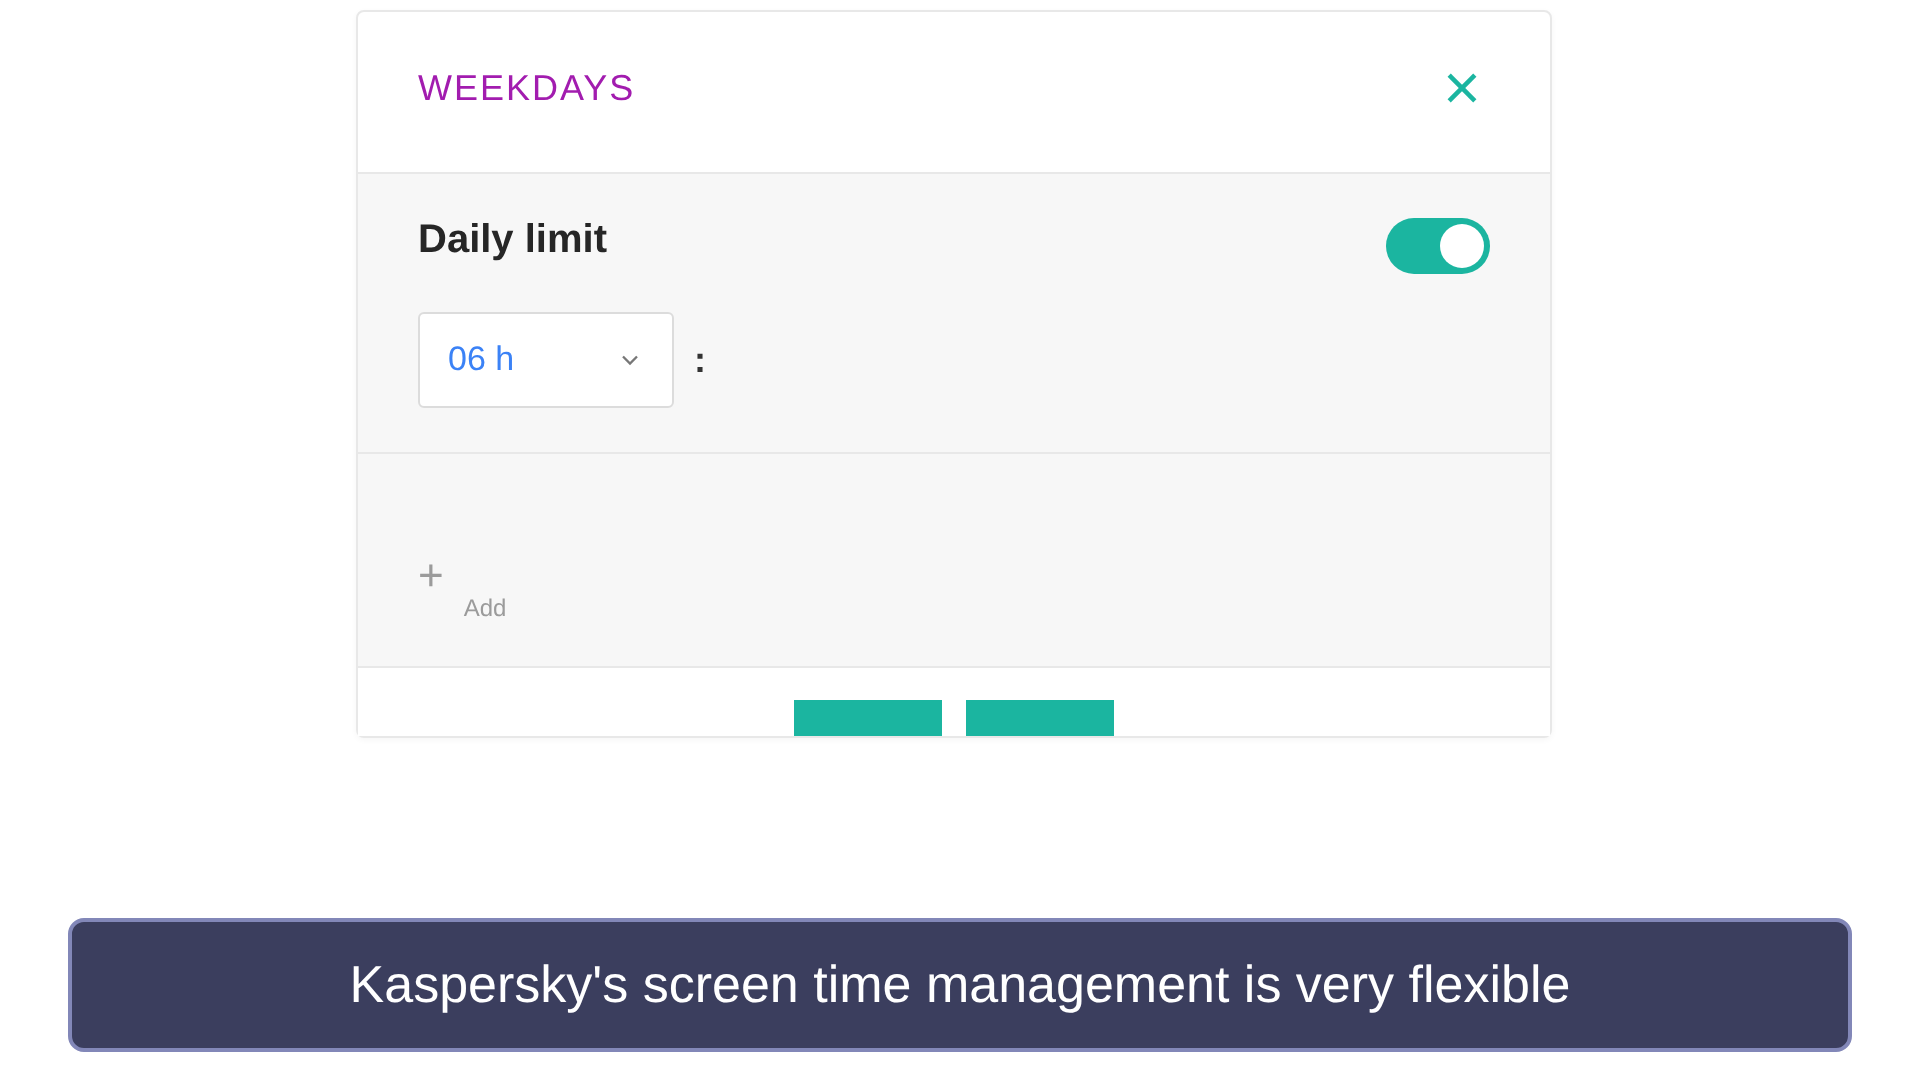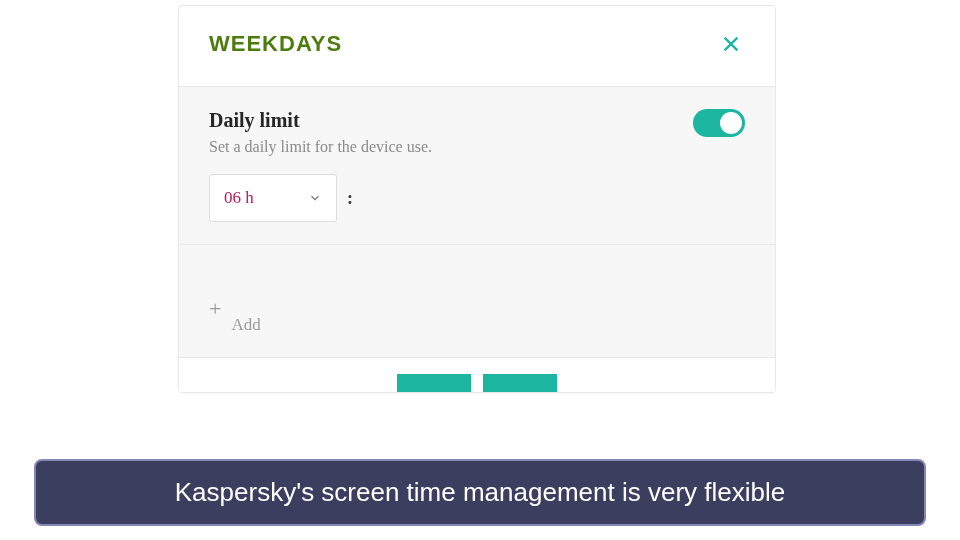--- a/index.html
+++ b/index.html
@@ -22,40 +22,39 @@
       box-shadow: 0 1px 3px rgba(0,0,0,0.04);
     }
     .dialog-header {
       display: flex;
       align-items: center;
       justify-content: space-between;
       padding: 24px 30px 28px 30px;
       border-bottom: 1px solid #e8e8e8;
     }
     .dialog-title {
-      font-size: 22px;
-      font-weight: 700;
+      font-size: 18px;
+      font-weight: 400;
       letter-spacing: 1px;
-      color: #4d7c0f;
+      color: #a21caf;
     }
     .close-x {
       width: 28px;
       height: 28px;
       display: flex;
       align-items: center;
       justify-content: center;
       cursor: pointer;
       color: #1bb5a0;
     }
     .close-x svg { width: 22px; height: 22px; stroke: currentColor; stroke-width: 2.5; }
     .section {
       background: #f7f7f7;
       border-bottom: 1px solid #e8e8e8;
       padding: 22px 30px;
-      font-family: Liberation Serif, serif;
     }
     .section-head {
       display: flex;
       align-items: flex-start;
       justify-content: space-between;
     }
     .section-text { flex: 1; }
     .section-title {
       font-size: 20px;
       font-weight: 700;
@@ -99,42 +98,42 @@
       height: 48px;
       width: 128px;
       display: flex;
       align-items: center;
       justify-content: space-between;
       padding: 0 14px;
       cursor: pointer;
     }
     .selector-value {
       font-size: 17px;
-      color: #be185d;
+      color: #3b82f6;
     }
     .chevron {
       width: 14px;
       height: 14px;
       color: #777;
     }
     .time-sep {
       font-size: 18px;
       font-weight: 600;
       color: #333;
     }
     .add-row {
       display: flex;
       align-items: center;
       gap: 10px;
       margin-top: 16px;
       color: #9b9b9b;
       cursor: pointer;
     }
     .add-plus { font-size: 22px; line-height: 1; }
-    .add-label { font-size: 17px; margin-top: 32px; }
+    .add-label { font-size: 12px; margin-top: 32px; }
     .footer-btns {
       background: #ffffff;
       padding: 16px 30px 0 30px;
       display: flex;
       justify-content: center;
       gap: 12px;
     }
     .btn {
       width: 74px;
       height: 18px;
@@ -169,21 +168,20 @@
         <line x1="5" y1="5" x2="19" y2="19"></line>
         <line x1="19" y1="5" x2="5" y2="19"></line>
       </svg>
     </div>
   </div>
 
   <div class="section">
     <div class="section-head">
       <div class="section-text">
         <div class="section-title">Daily limit</div>
-        <div class="section-desc">Set a daily limit for the device use.</div>
       </div>
       <div class="toggle toggle-on">
         <div class="toggle-knob"></div>
       </div>
     </div>
     <div class="time-row">
       <div class="selector">
         <span class="selector-value">06 h</span>
         <svg class="chevron" viewBox="0 0 24 24" fill="none" stroke="currentColor" stroke-width="2">
           <polyline points="6 9 12 15 18 9"></polyline>

